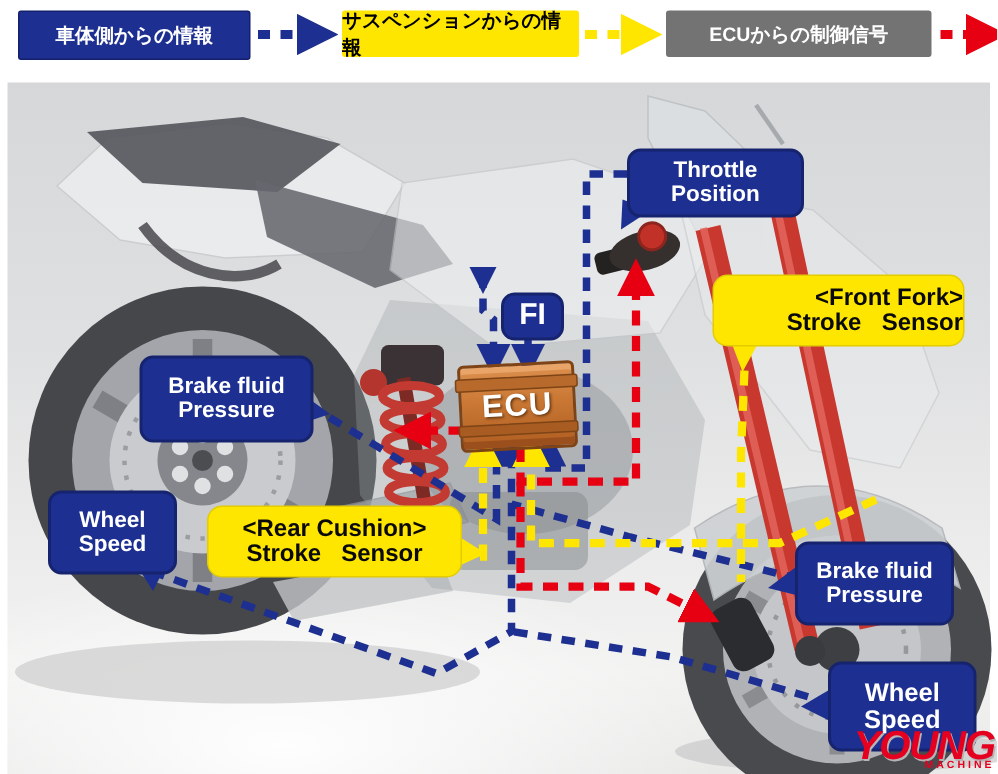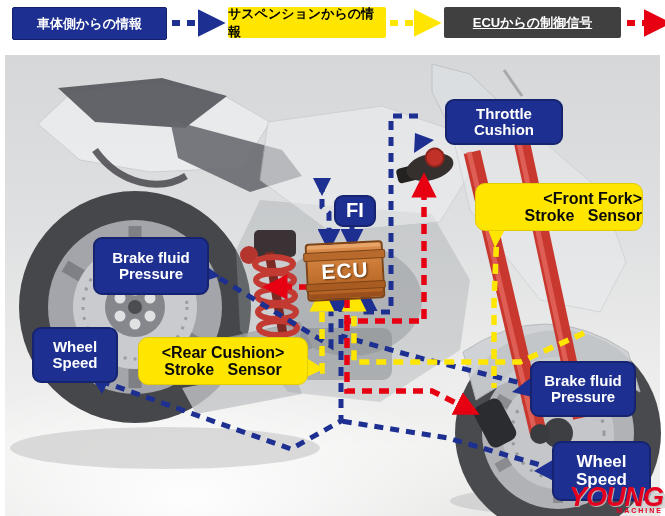--- a/index.html
+++ b/index.html
@@ -14,21 +14,21 @@
       radial-gradient(ellipse 420px 180px at 28% 96%, rgba(255,255,255,.95), rgba(255,255,255,0) 70%),
       linear-gradient(180deg,#d6d7d8 0%,#dfe0e1 38%,#ececec 68%,#f2f2f1 85%,#e9e9e8 100%);
   }
   
   .lg{
     position:absolute;top:7px;height:31px;display:flex;align-items:center;justify-content:center;
     font-weight:bold;font-size:13px;border-radius:2px;letter-spacing:0;
   }
   .lg.blue{background:#1d2f90;color:#fff;border:1px solid #14206b;}
   .lg.yellow{background:#ffe600;color:#000;}
-  .lg.red{background:#404040;color:#fff;text-decoration:underline;}
+  .lg.red{background:#737373;color:#fff;}
   
   .box{
     position:absolute;display:flex;flex-direction:column;align-items:center;justify-content:center;
     text-align:center;font-weight:bold;line-height:1.08;z-index:30;
   }
   .box.navy{background:#1d2f90;color:#ffffff;border-radius:9px;border:2px solid #16246f;font-size:15px;}
   .box.gold{background:#ffe600;color:#0a0a0a;border-radius:10px;font-size:15px;border:1px solid #e3cc00;}
   .wide{word-spacing:9px;}
   .ecu{
     position:absolute;left:306px;top:242px;width:74px;height:54px;z-index:30;
@@ -206,23 +206,23 @@
       <polyline points="584,333 520,362 354,362 354,306" marker-end="url(#ay)"></polyline>
     </g>
 
     <g stroke="#e60012" stroke-width="5.5" fill="none" stroke-dasharray="10 7">
       <polyline points="309,287 282,287" marker-end="url(#ar)"></polyline>
       <polyline points="347,298 347,321 424,321 424,192" marker-end="url(#ar)"></polyline>
       <polyline points="347,321 347,391 432,391 462,406" marker-end="url(#ar)"></polyline>
     </g>
   </svg>
 
-  <div class="box navy" style="left:418px;top:99px;width:114px;height:42px;margin-left:27px;">
+  <div class="box navy" style="left:418px;top:99px;width:114px;height:42px;">
     <span>Throttle</span>
-    <span>Cushion</span>
+    <span>Position</span>
   </div>
   <div class="box navy" style="left:334px;top:195px;width:38px;height:28px;font-size:20px;">
     <span>FI</span>
   </div>
   <div class="ecu">
     <span>ECU</span>
   </div>
   <div class="box navy" style="left:93px;top:237px;width:112px;height:54px;">
     <span>Brake fluid</span>
     <span>Pressure</span>

